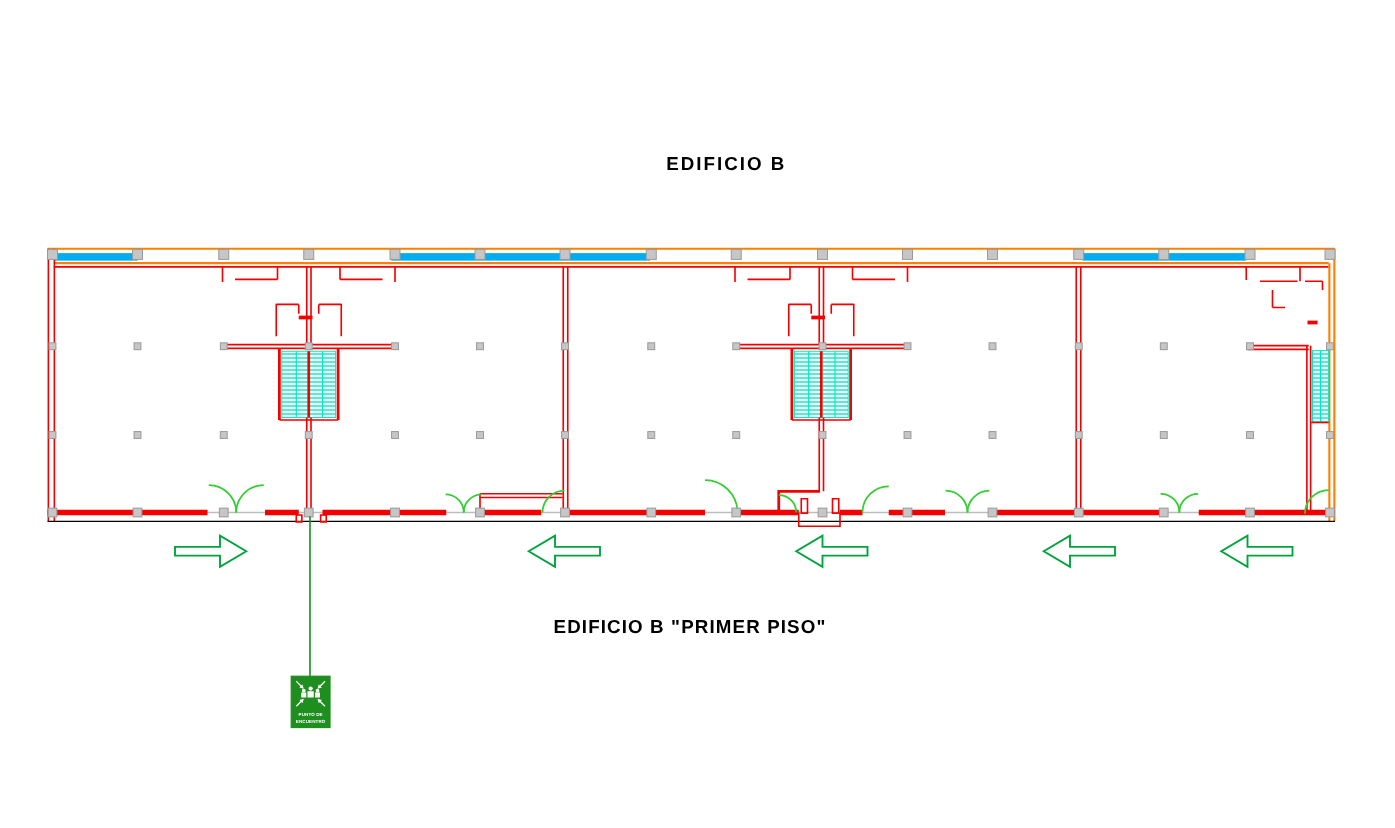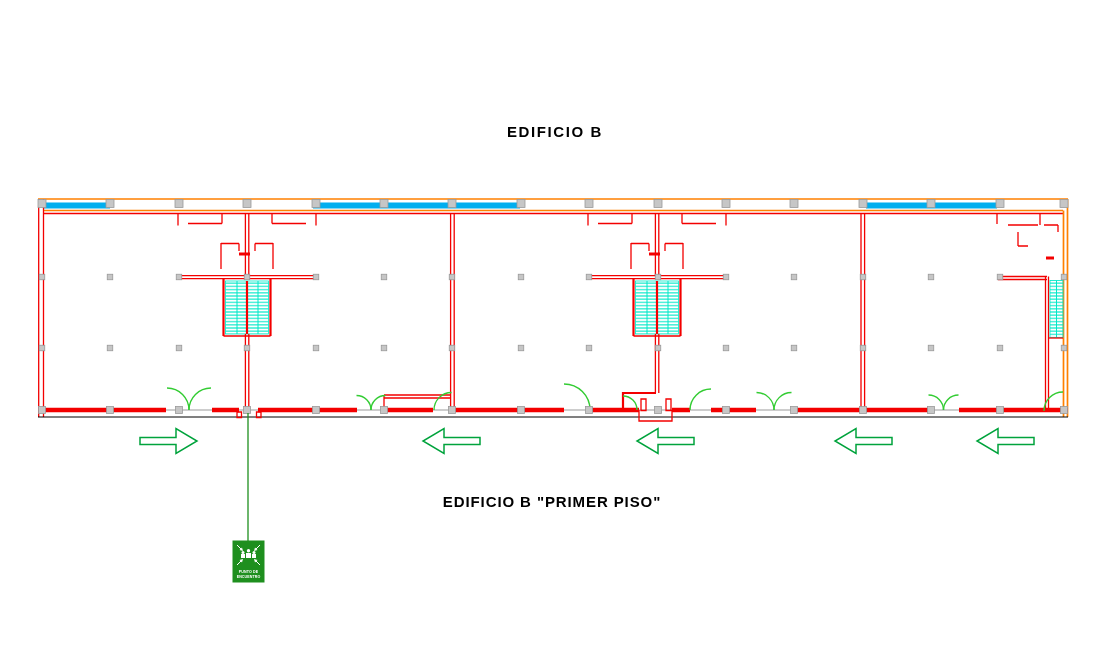--- a/index.html
+++ b/index.html
@@ -6,21 +6,21 @@
   body{
     width:1116px;height:662px;overflow:hidden;position:relative;
     background:#ffffff;
     font-family:"Liberation Sans",sans-serif;
   }
   .title{
     position:absolute;color:var(--text-black);
     font-weight:bold;font-size:15px;letter-spacing:1.6px;
     text-align:center;white-space:nowrap;
   }
-  #title-top{left:455px;top:123px;width:200px;}
+  #title-top{left:481px;top:123px;width:200px;}
   #title-bottom{left:420px;top:493px;width:264px;letter-spacing:0.9px;}
   svg{position:absolute;left:0;top:0;}
   
   .r {stroke:var(--wall-red);fill:none;stroke-width:1.3}
   .r2{stroke:var(--wall-red);fill:none;stroke-width:2.2}
   .r3{stroke:var(--wall-red);fill:none;stroke-width:3}
   .rw{stroke:var(--wall-red);fill:none;stroke-width:4.5}
   .o {stroke:var(--wall-orange);fill:none;stroke-width:1.7}
   .win{fill:var(--window-blue);stroke:none}
   .cy{stroke:var(--stair-cyan);fill:none;stroke-width:1}

